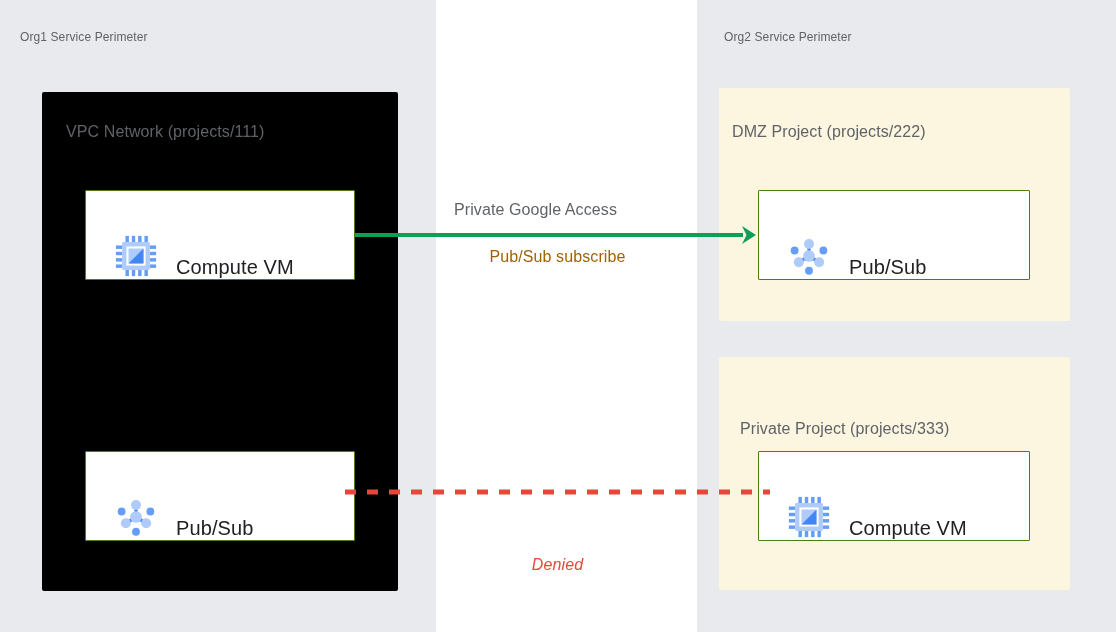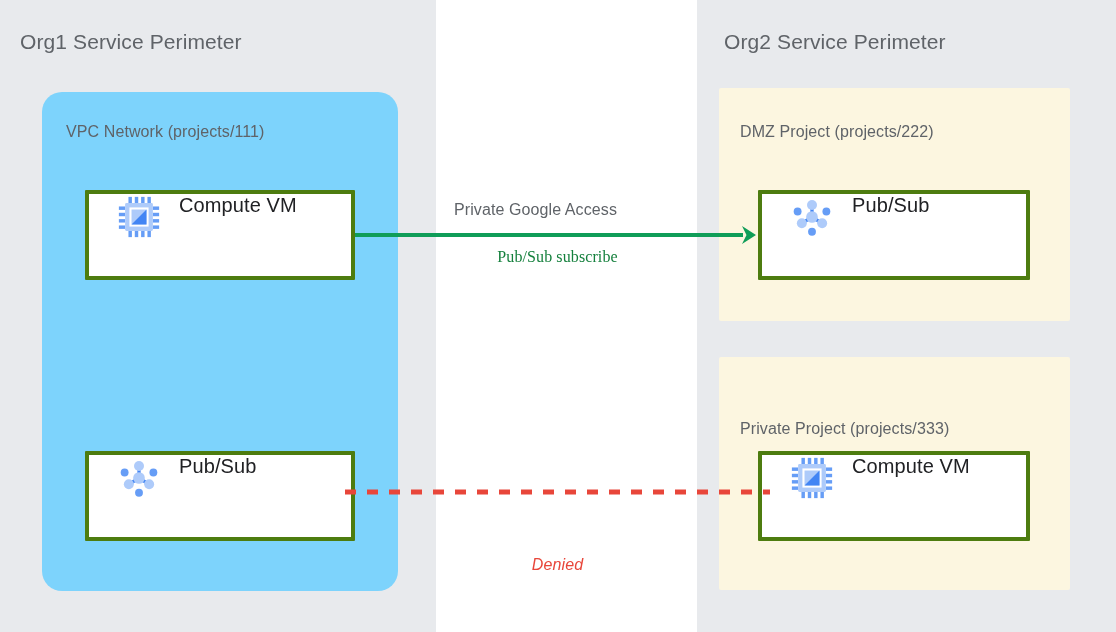--- a/index.html
+++ b/index.html
@@ -22,21 +22,21 @@
     top: 0;
     height: 632px;
     background: #e8eaed;
   }
   #perimeter-left  { left: 0px;   width: 436px; }
   #perimeter-right { left: 697px; width: 419px; }
 
   .perimeter-title {
     position: absolute;
     top: 30px;
-    font-size: 21px;
+    font-size: 12px;
     color: #5f6368;
     letter-spacing: .1px;
     white-space: nowrap;
   }
   #perimeter-left  .perimeter-title { left: 20px; }
 
   
   .zone {
     position: absolute;
     border-radius: 2px;
@@ -45,47 +45,46 @@
     position: absolute;
     font-size: 16px;
     color: #5f6368;
     letter-spacing: .1px;
     white-space: nowrap;
   }
 
   #zone-vpc {
     left: 42px;  top: 92px;
     width: 356px; height: 499px;
-    background: #7dd3fc;
-    border-radius: 20px;
+    background: #000000;
   }
   #zone-vpc .zone-title { left: 24px; top: 31px; }
 
   #zone-dmz {
     left: 719px; top: 88px;
     width: 351px; height: 233px;
     background: #fcf6e0;
   }
-  #zone-dmz .zone-title { left: 21px; top: 35px; text-align: center; }
+  #zone-dmz .zone-title { left: 13px; top: 35px; text-align: center; }
 
   #zone-private {
     left: 719px; top: 357px;
     width: 351px; height: 233px;
     background: #fcf6e0;
   }
   #zone-private .zone-title { left: 21px; top: 35px; margin-top: 28px; }
 
   
   .card {
     position: absolute;
     background: #ffffff;
-    border: 4px solid #4d7c0f;
+    border: 1px solid #4d7c0f;
     box-sizing: border-box;
     display: flex;
-    align-items: flex-start;
+    align-items: flex-end;
     border-radius: 1px;
   }
   .card-label {
     font-size: 20px;
     color: #202124;
     letter-spacing: .1px;
     white-space: nowrap;
   }
   .card-icon {
     flex: 0 0 auto;
@@ -125,22 +124,21 @@
     white-space: nowrap;
     text-align: center;
     letter-spacing: .1px;
   }
   #label-private-google-access {
     left: 363px; top: 201px; width: 345px;
     color: #5f6368;
   }
   #label-pubsub-subscribe {
     left: 385px; top: 248px; width: 345px;
-    color: #15803d;
-    font-family: Liberation Serif, serif;
+    color: #a16207;
   }
   #label-denied {
     left: 385px; top: 508px; width: 345px;
     color: #e8463a;
     font-style: italic;
     margin-top: 48px;
   }
 </style>
 </head>
 <body>

